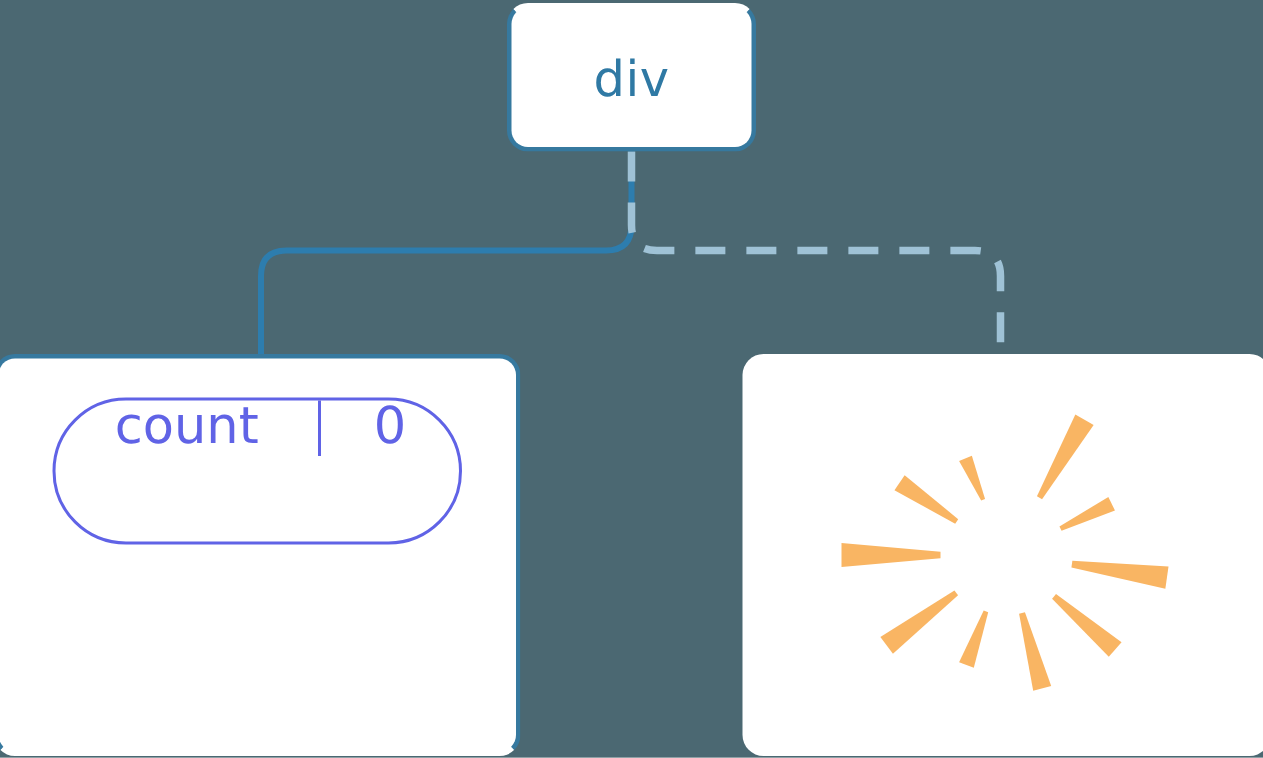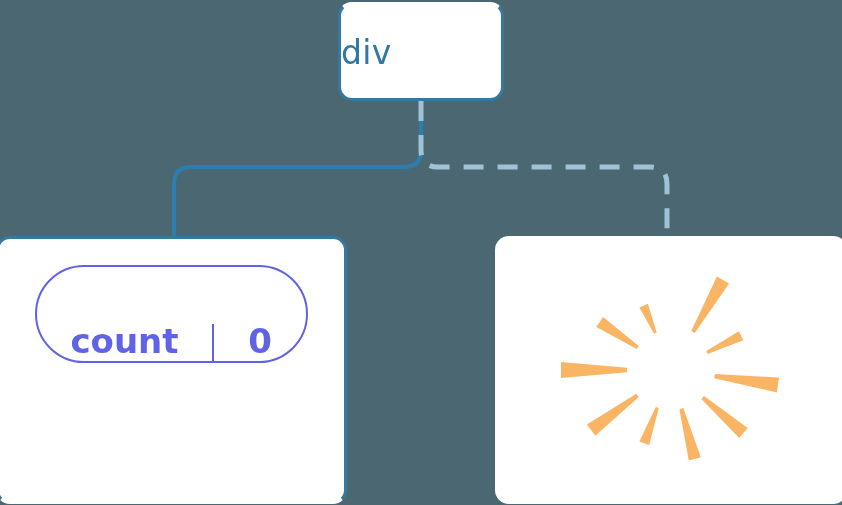--- a/index.html
+++ b/index.html
@@ -40,20 +40,21 @@
     border-color: #ffffff;
   }
   #node-div {
     left: 338px;
     top: 2px;
     width: 166px;
     height: 99px;
     border-top-color: #ffffff;
     display: flex;
     align-items: center;
+    justify-content: center;
   }
   #node-div .node-title {
     margin-top: 2px;
   }
   #node-counter {
     left: -4px;
     top: 236px;
     width: 351px;
     height: 268px;
     border-bottom-color: #ffffff;
@@ -78,27 +79,26 @@
     line-height: 1;
     white-space: nowrap;
   }
   #node-counter .node-title {
     margin-top: 55px;
   }
   
   .state-pill {
     position: relative;
     display: flex;
-    align-items: flex-end;
+    align-items: flex-start;
     margin-top: 26px;
     height: 98px;
     border: 2px solid #6063e6;
     border-radius: 49px;
     box-sizing: border-box;
-    font-weight: bold;
   }
   .state-name,
   .state-value {
     display: flex;
     align-items: center;
     justify-content: center;
     color: #6063e6;
     font-size: 34px;
     line-height: 1;
     white-space: nowrap;

